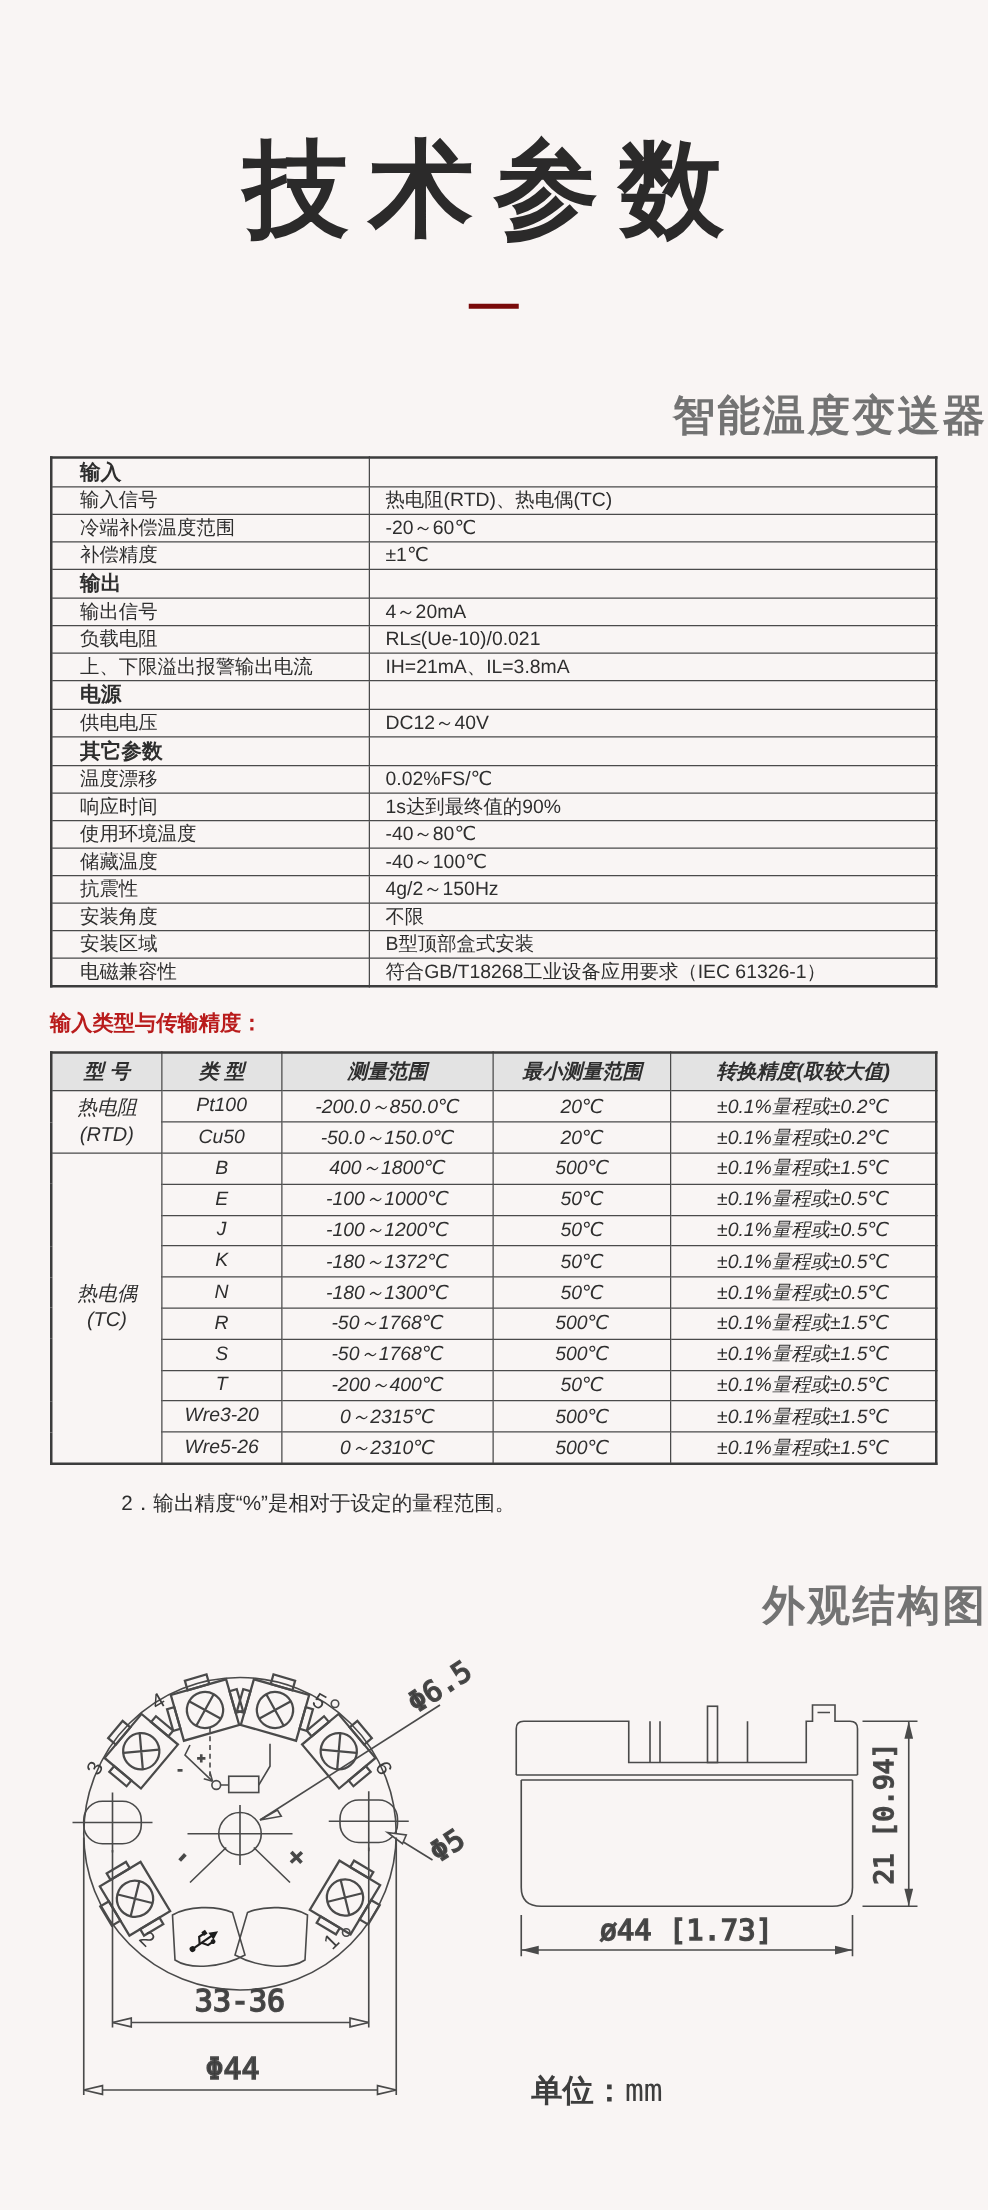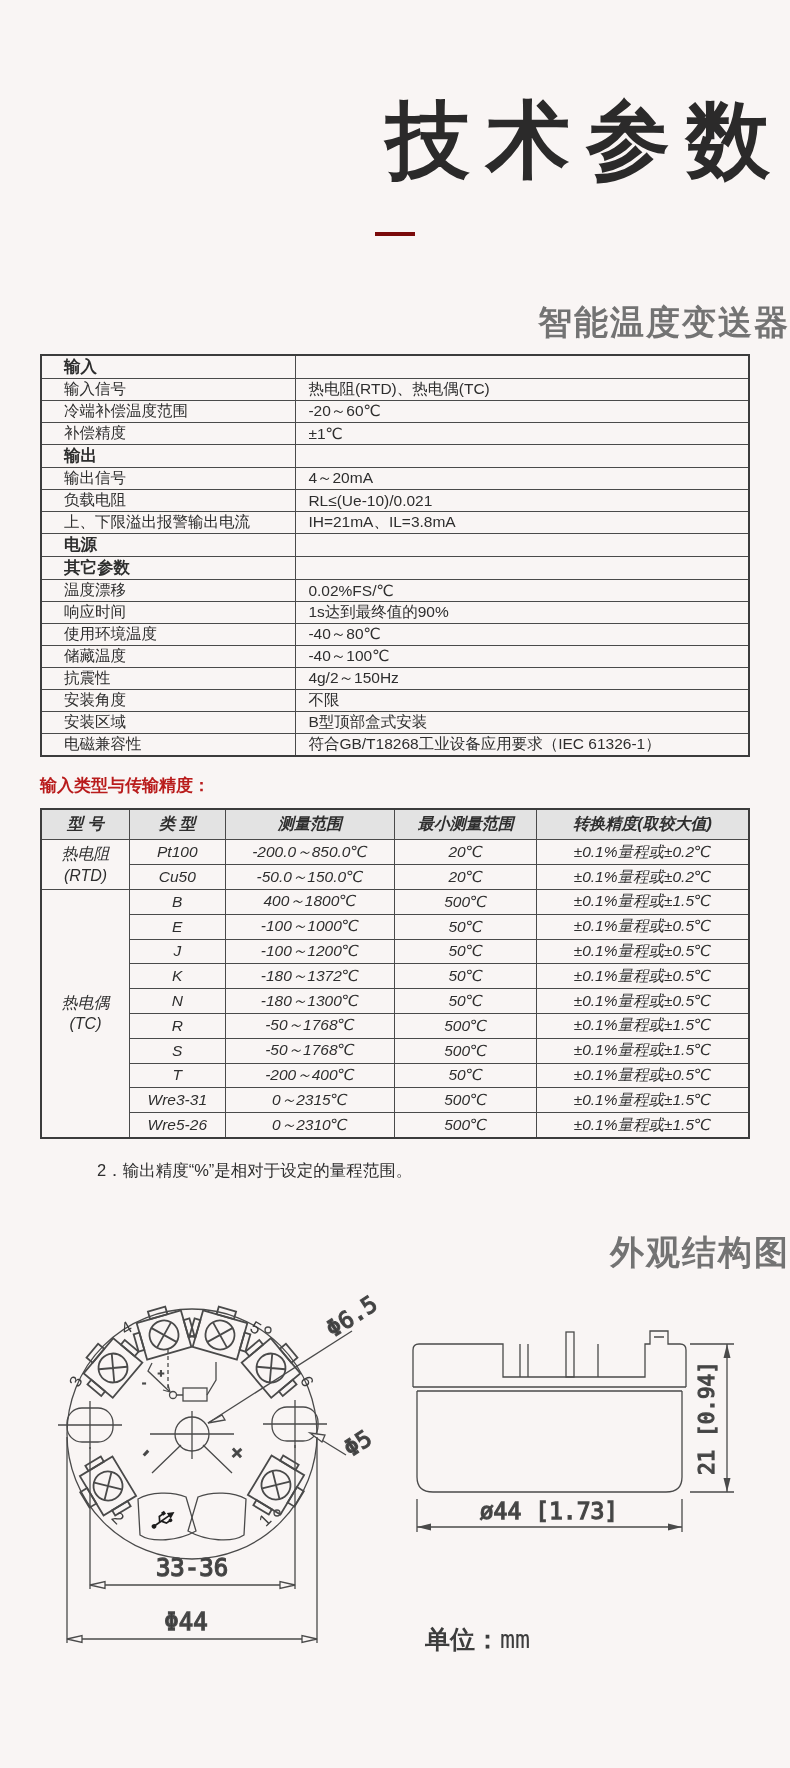--- a/index.html
+++ b/index.html
@@ -2,21 +2,21 @@
 <html><head>
 <meta charset="utf-8">
 <style>
   html,body{margin:0;padding:0;}
   body{
     width:790px;height:1768px;overflow:hidden;
     background:#f9f5f4;color:#2e2e2e;
     font-family:"Liberation Sans","DejaVu Sans",sans-serif;
   }
   .page-title{
-    margin:4px;padding-top:94px;text-align:right;
+    margin:15px;padding-top:94px;text-align:center;
     font-size:84px;font-weight:900;letter-spacing:16px;
     line-height:1;color:#2b2a2a;
   }
   .title-divider{width:40px;height:4px;margin:50px auto 0;}
   .sec-heading{
     margin:68px 0 0;text-align:right;font-size:34px;font-weight:700;
     color:#737373;letter-spacing:2px;line-height:1.1;
   }
   .sec-heading.second{margin-top:50px;}
   table{border-collapse:collapse;table-layout:fixed;}
@@ -85,20 +85,24 @@
         <td>RL≤(Ue-10)/0.021</td>
       </tr>
     <tr>
         <td class="label">上、下限溢出报警输出电流</td>
         <td>IH=21mA、IL=3.8mA</td>
       </tr>
     <tr class="sec">
         <td class="label">电源</td>
         <td></td>
       </tr>
+    <tr>
+        <td class="label">供电电压</td>
+        <td>DC12～40V</td>
+      </tr>
     <tr class="sec">
         <td class="label">其它参数</td>
         <td></td>
       </tr>
     <tr>
         <td class="label">温度漂移</td>
         <td>0.02%FS/℃</td>
       </tr>
     <tr>
         <td class="label">响应时间</td>
@@ -211,21 +215,21 @@
         <td>500℃</td>
         <td>±0.1%量程或±1.5℃</td>
       </tr>
     <tr>
         <td>T</td>
         <td>-200～400℃</td>
         <td>50℃</td>
         <td>±0.1%量程或±0.5℃</td>
       </tr>
     <tr>
-        <td>Wre3-31</td>
+        <td>Wre3-20</td>
         <td>0～2315℃</td>
         <td>500℃</td>
         <td>±0.1%量程或±1.5℃</td>
       </tr>
     <tr>
         <td>Wre5-26</td>
         <td>0～2310℃</td>
         <td>500℃</td>
         <td>±0.1%量程或±1.5℃</td>
       </tr>

